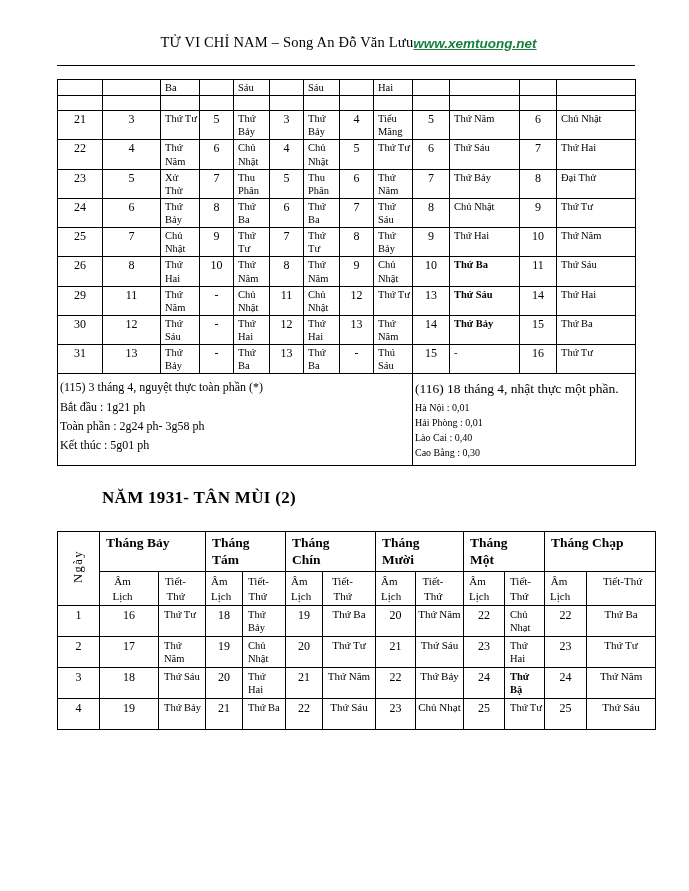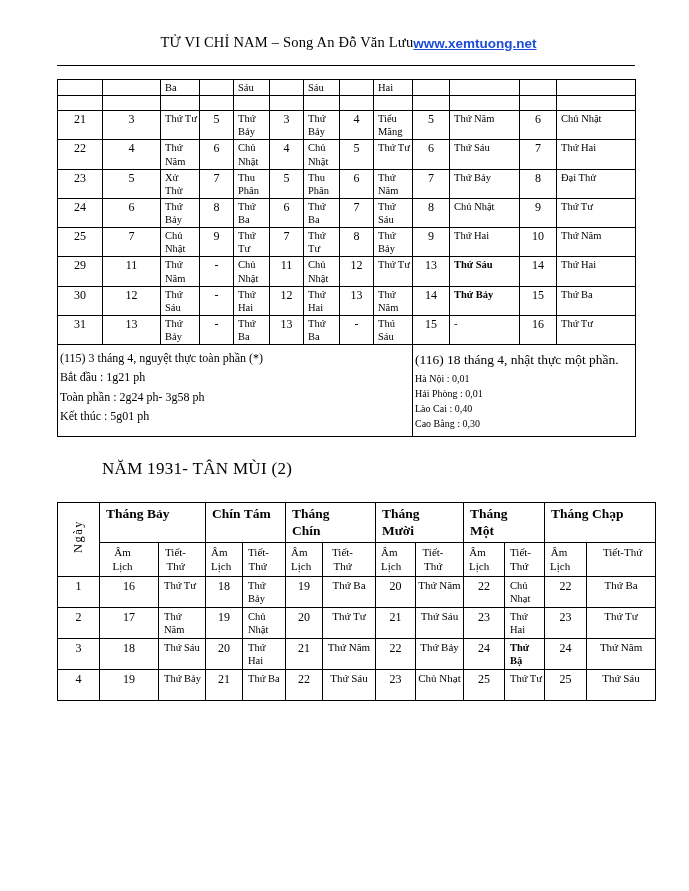--- a/index.html
+++ b/index.html
@@ -3,42 +3,42 @@
 <meta charset="utf-8">
 <style>
   html,body{margin:0;padding:0;background:#888;}
   body{width:689px;}
   .page{width:689px;height:891px;background:#ffffff;color:#000;
         font-family:"Liberation Serif",serif;box-sizing:border-box;
         padding:34px 0 0 57px;overflow:hidden;}
   .doc-header{width:576px;display:flex;justify-content:center;align-items:flex-end;}
   .doc-title{font-size:14.5px;padding-left:27px;letter-spacing:.2px;}
   .site-link{font-family:"Liberation Sans",sans-serif;font-weight:bold;font-size:13.5px;
-             color:#1d4ed8;text-decoration:underline;margin-right:20px;cursor:pointer;}
+             color:#15803d;text-decoration:underline;margin-right:20px;cursor:pointer;font-style:italic;}
   .rule{width:578px;border-top:1.7px solid #000;margin:14px 0 13px 0;}
 
   table{border-collapse:collapse;table-layout:fixed;}
   td,th{border:1.5px solid #000;vertical-align:top;padding:1px 2px;overflow:hidden;
         line-height:1.25;box-sizing:border-box;}
 
   
   .t1{width:578px;}
   .t1 td{height:28px;font-size:12px;text-align:center;}
   .t1 td:nth-child(odd):not(:first-child){font-size:10.5px;text-align:left;padding-left:4px;}
   .t1 td:nth-child(11),.t1 td:nth-child(13){font-size:11px;text-align:center;padding-left:2px;}
   .t1 .weekday-row td{height:16px;font-size:10.5px;}
   .t1 .spacer-row td{height:15px;}
   .b{font-weight:bold;}
 
   .ec td{height:92px;text-align:left;padding:4px 2px;}
   .ec-main{font-size:13.5px;line-height:1.6;}
   .ec-sub{font-size:10px;line-height:1.5;}
 
   
-  .year-heading{font-size:17px;font-weight:normal;margin:22px 0 8px 45px;letter-spacing:.3px;}
+  .year-heading{font-size:17px;font-weight:bold;margin:22px 0 8px 45px;letter-spacing:.3px;}
 
   
   .t2{width:598px;margin-top:23px;}
   .t2 th{font-weight:bold;font-size:13.5px;text-align:left;vertical-align:top;}
   .t2 .month-th{height:40px;padding:3px 14px 2px 6px;line-height:1.25;}
   .t2 .sub-th{font-weight:normal;font-size:11px;height:31px;padding:2px 18px 2px 5px;line-height:1.3;text-align:center;}
   .t2 .sub-th:last-child{padding-right:2px;}
   .t2 .day-th{vertical-align:middle;text-align:center;font-weight:normal;padding:0;}
   .t2 .day-th span{display:inline-block;writing-mode:vertical-rl;transform:rotate(180deg);
                    font-size:12.5px;letter-spacing:1.5px;}
@@ -172,20 +172,35 @@
           <td>9</td>
           <td>Thứ Tư</td>
           <td>7</td>
           <td>Thứ Tư</td>
           <td>8</td>
           <td>Thứ Bảy</td>
           <td>9</td>
           <td>Thứ Hai</td>
           <td>10</td>
           <td>Thứ Năm</td>
+        </tr>
+        <tr>
+          <td>26</td>
+          <td>8</td>
+          <td>Thứ Hai</td>
+          <td>10</td>
+          <td>Thứ Năm</td>
+          <td>8</td>
+          <td>Thứ Năm</td>
+          <td>9</td>
+          <td>Chủ Nhật</td>
+          <td>10</td>
+          <td class="b">Thứ Ba</td>
+          <td>11</td>
+          <td>Thứ Sáu</td>
         </tr>
         <tr>
           <td>29</td>
           <td>11</td>
           <td>Thứ Năm</td>
           <td>-</td>
           <td>Chủ Nhật</td>
           <td>11</td>
           <td>Chủ Nhật</td>
           <td>12</td>
@@ -262,21 +277,21 @@
         <col style="width:40px">
         <col style="width:42px">
       <col style="width:69px">
     </colgroup>
     <thead>
       <tr>
         <th rowspan="2" class="day-th">
           <span>Ngày</span>
         </th>
         <th colspan="2" class="month-th">Tháng Bảy</th>
-        <th colspan="2" class="month-th">Chín Tám</th>
+        <th colspan="2" class="month-th">Tháng Tám</th>
         <th colspan="2" class="month-th">Tháng Chín</th>
         <th colspan="2" class="month-th">Tháng Mười</th>
         <th colspan="2" class="month-th">Tháng Một</th>
         <th colspan="2" class="month-th">Tháng Chạp</th>
       </tr>
       <tr>
         <th class="sub-th">Âm Lịch</th>
         <th class="sub-th">Tiết-Thứ</th>
         <th class="sub-th">Âm Lịch</th>
         <th class="sub-th">Tiết-Thứ</th>

